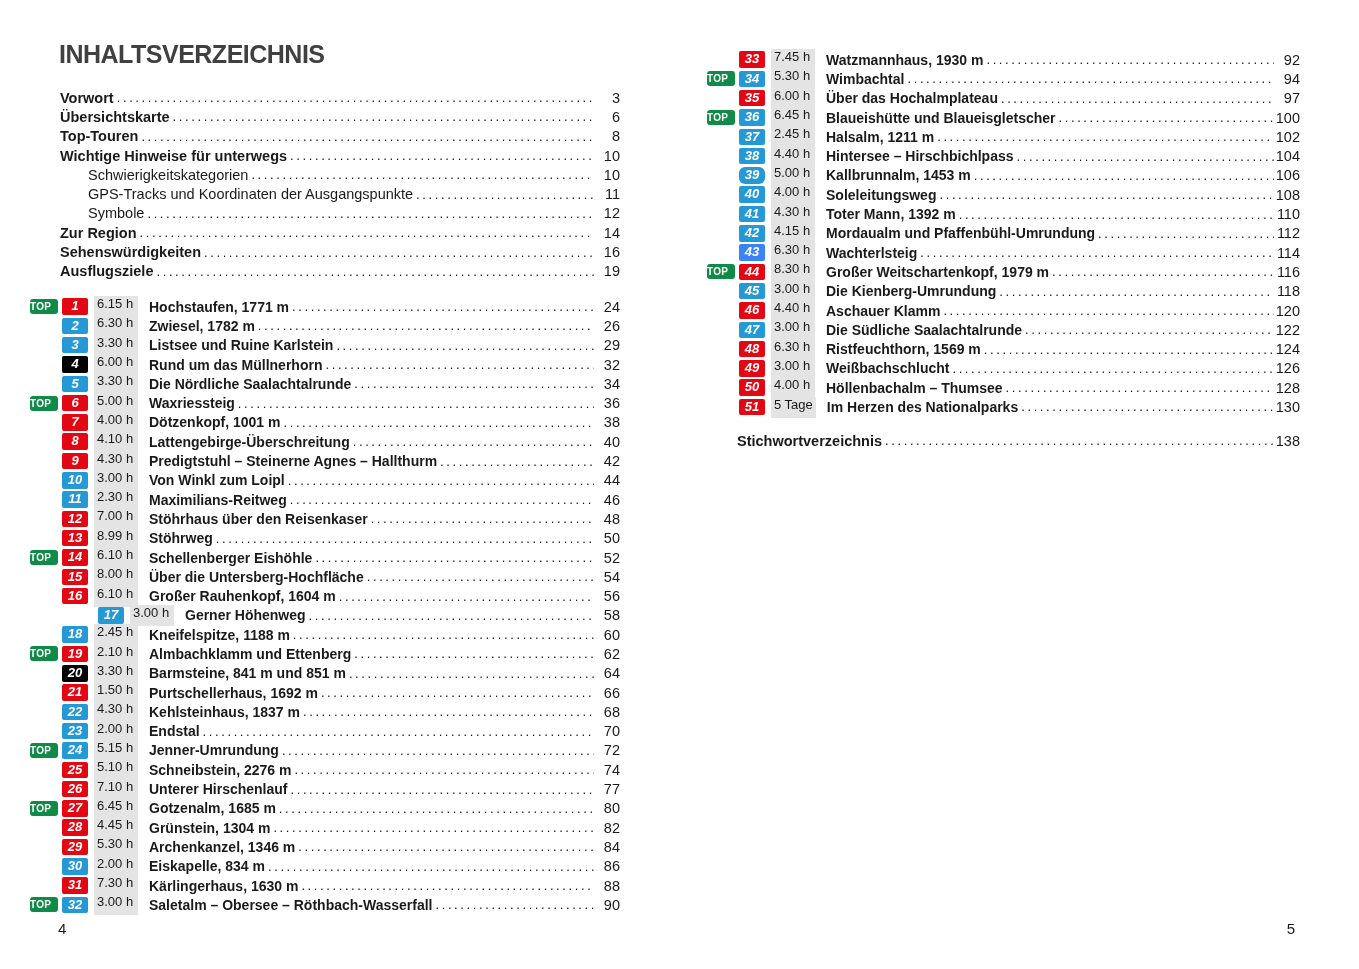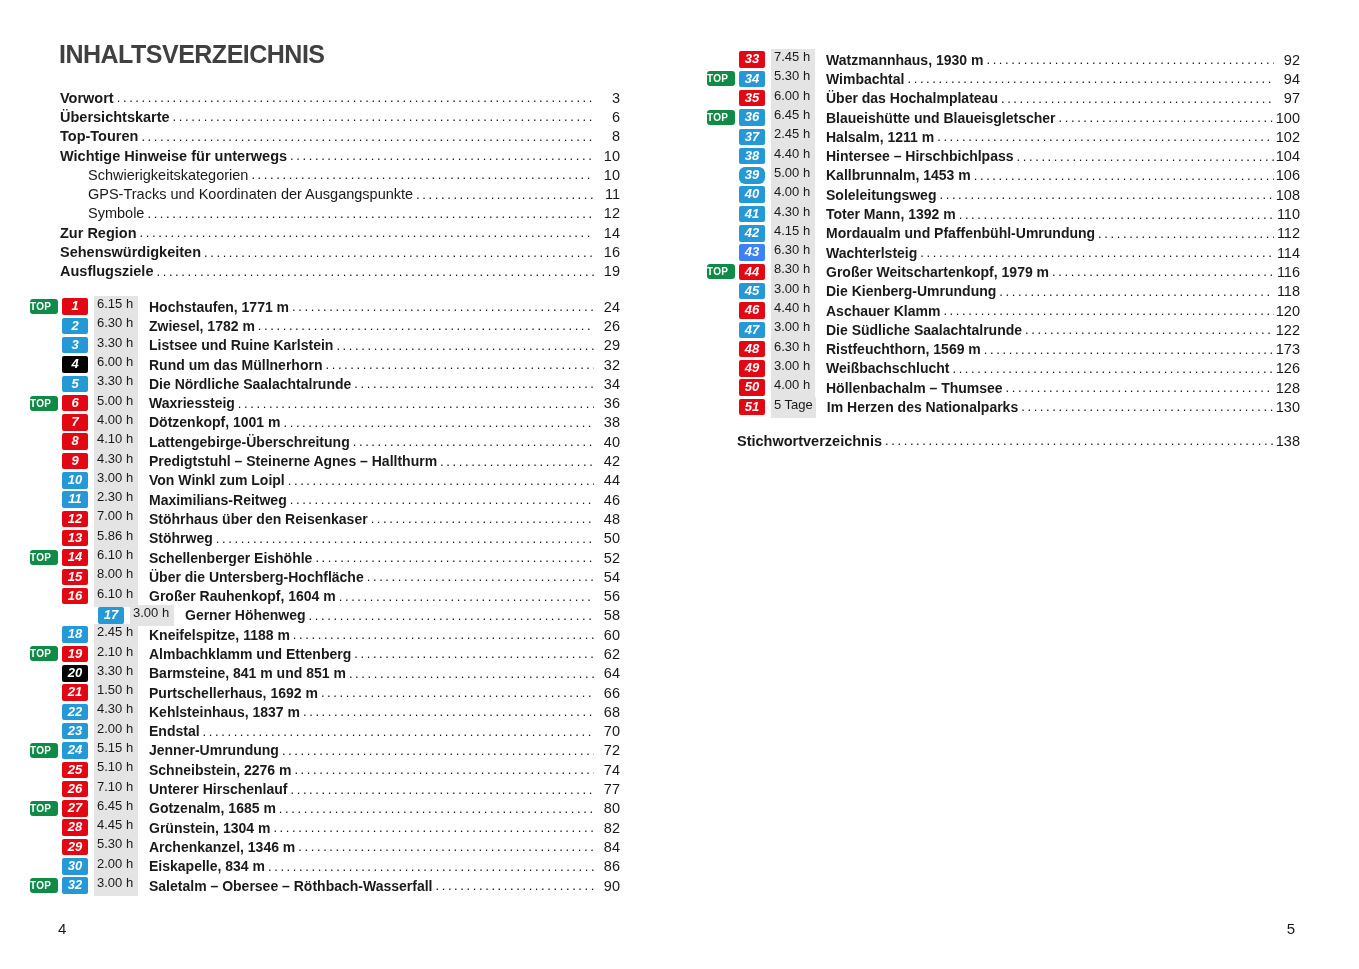--- a/index.html
+++ b/index.html
@@ -206,21 +206,21 @@
         <span class="top-slot"></span>
         <span class="num-badge" style="background: rgb(227, 6, 19);">12</span>
         <span class="duration" style="background: rgb(228, 228, 228);">7.00 h</span>
         <span class="tour-title">Stöhrhaus über den Reisenkaser</span>
         <span class="leader"></span>
         <span class="pagenum">48</span>
       </div>
       <div class="toc-row tour-row">
         <span class="top-slot"></span>
         <span class="num-badge" style="background: rgb(227, 6, 19);">13</span>
-        <span class="duration" style="background: rgb(228, 228, 228);">5.86 h</span>
+        <span class="duration" style="background: rgb(228, 228, 228);">8.99 h</span>
         <span class="tour-title">Stöhrweg</span>
         <span class="leader"></span>
         <span class="pagenum">50</span>
       </div>
       <div class="toc-row tour-row">
         <span class="top-slot">
           <span class="top-badge" style="background: rgb(16, 138, 71);">TOP</span>
         </span>
         <span class="num-badge" style="background: rgb(227, 6, 19);">14</span>
         <span class="duration" style="background: rgb(228, 228, 228);">6.10 h</span>
@@ -356,20 +356,28 @@
       </div>
       <div class="toc-row tour-row">
         <span class="top-slot"></span>
         <span class="num-badge" style="background: rgb(36, 153, 214);">30</span>
         <span class="duration" style="background: rgb(228, 228, 228);">2.00 h</span>
         <span class="tour-title">Eiskapelle, 834 m</span>
         <span class="leader"></span>
         <span class="pagenum">86</span>
       </div>
       <div class="toc-row tour-row">
+        <span class="top-slot"></span>
+        <span class="num-badge" style="background: rgb(227, 6, 19);">31</span>
+        <span class="duration" style="background: rgb(228, 228, 228);">7.30 h</span>
+        <span class="tour-title">Kärlingerhaus, 1630 m</span>
+        <span class="leader"></span>
+        <span class="pagenum">88</span>
+      </div>
+      <div class="toc-row tour-row">
         <span class="top-slot">
           <span class="top-badge" style="background: rgb(16, 138, 71);">TOP</span>
         </span>
         <span class="num-badge" style="background: rgb(36, 153, 214);">32</span>
         <span class="duration" style="background: rgb(228, 228, 228);">3.00 h</span>
         <span class="tour-title">Saletalm – Obersee – Röthbach-Wasserfall</span>
         <span class="leader"></span>
         <span class="pagenum">90</span>
       </div>
     </div>
@@ -499,21 +507,21 @@
         <span class="tour-title">Die Südliche Saalachtalrunde</span>
         <span class="leader"></span>
         <span class="pagenum">122</span>
       </div>
       <div class="toc-row tour-row">
         <span class="top-slot"></span>
         <span class="num-badge" style="background: rgb(227, 6, 19);">48</span>
         <span class="duration" style="background: rgb(228, 228, 228);">6.30 h</span>
         <span class="tour-title">Ristfeuchthorn, 1569 m</span>
         <span class="leader"></span>
-        <span class="pagenum">173</span>
+        <span class="pagenum">124</span>
       </div>
       <div class="toc-row tour-row">
         <span class="top-slot"></span>
         <span class="num-badge" style="background: rgb(227, 6, 19);">49</span>
         <span class="duration" style="background: rgb(228, 228, 228);">3.00 h</span>
         <span class="tour-title">Weißbachschlucht</span>
         <span class="leader"></span>
         <span class="pagenum">126</span>
       </div>
       <div class="toc-row tour-row">

